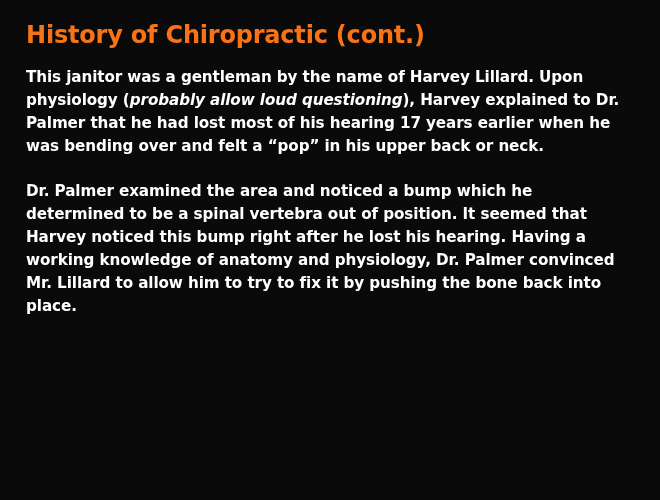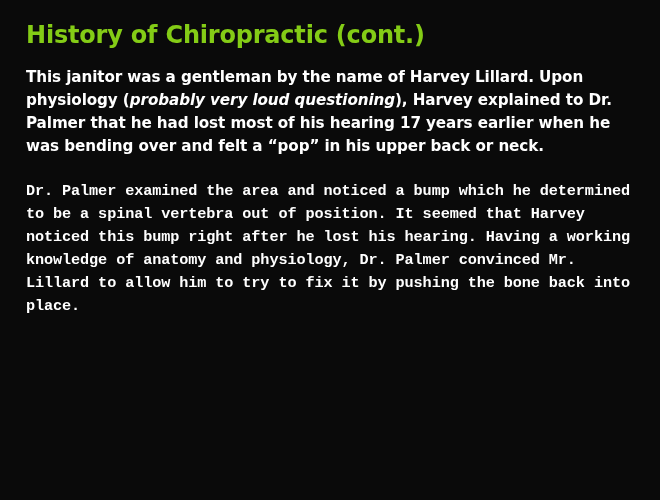--- a/index.html
+++ b/index.html
@@ -11,50 +11,49 @@
     width: 660px;
     height: 500px;
     background: #0a0a0a;
     box-sizing: border-box;
     padding: 22px 26px 0 26px;
     position: relative;
     overflow: hidden;
     font-family: "DejaVu Sans", "Liberation Sans", sans-serif;
   }
   .slide-title {
-    color: #84cc16;
+    color: #f97316;
     font-size: 24px;
     font-weight: bold;
     line-height: 1.15;
     letter-spacing: -0.2px;
     margin: 0 0 16px 0;
   }
   .body-block {
     color: #ffffff;
     font-size: 15.2px;
     font-weight: bold;
     line-height: 1.52;
     margin: 0 0 22px 0;
     letter-spacing: -0.1px;
     max-width: 612px;
   }
   .body-block:last-of-type {
     margin-bottom: 0;
-    font-family: Liberation Mono, monospace;
   }
   .emph {
     font-style: italic;
   }
 </style>
 </head>
 <body>
 
 <div class="slide">
   <h1 class="slide-title">History of Chiropractic (cont.)</h1>
   <div class="body-content">
     <p class="body-block">
-      <span>This janitor was a gentleman by the name of Harvey Lillard. Upon physiology (</span><span class="emph">probably very loud questioning</span><span>), Harvey explained to Dr. Palmer that he had lost most of his hearing 17 years earlier when he was bending over and felt a “pop” in his upper back or neck.</span>
+      <span>This janitor was a gentleman by the name of Harvey Lillard. Upon physiology (</span><span class="emph">probably allow loud questioning</span><span>), Harvey explained to Dr. Palmer that he had lost most of his hearing 17 years earlier when he was bending over and felt a “pop” in his upper back or neck.</span>
     </p>
     <p class="body-block">
       <span>Dr. Palmer examined the area and noticed a bump which he determined to be a spinal vertebra out of position. It seemed that Harvey noticed this bump right after he lost his hearing. Having a working knowledge of anatomy and physiology, Dr. Palmer convinced Mr. Lillard to allow him to try to fix it by pushing the bone back into place.</span>
     </p>
   </div>
 </div>
 
 </body></html>

